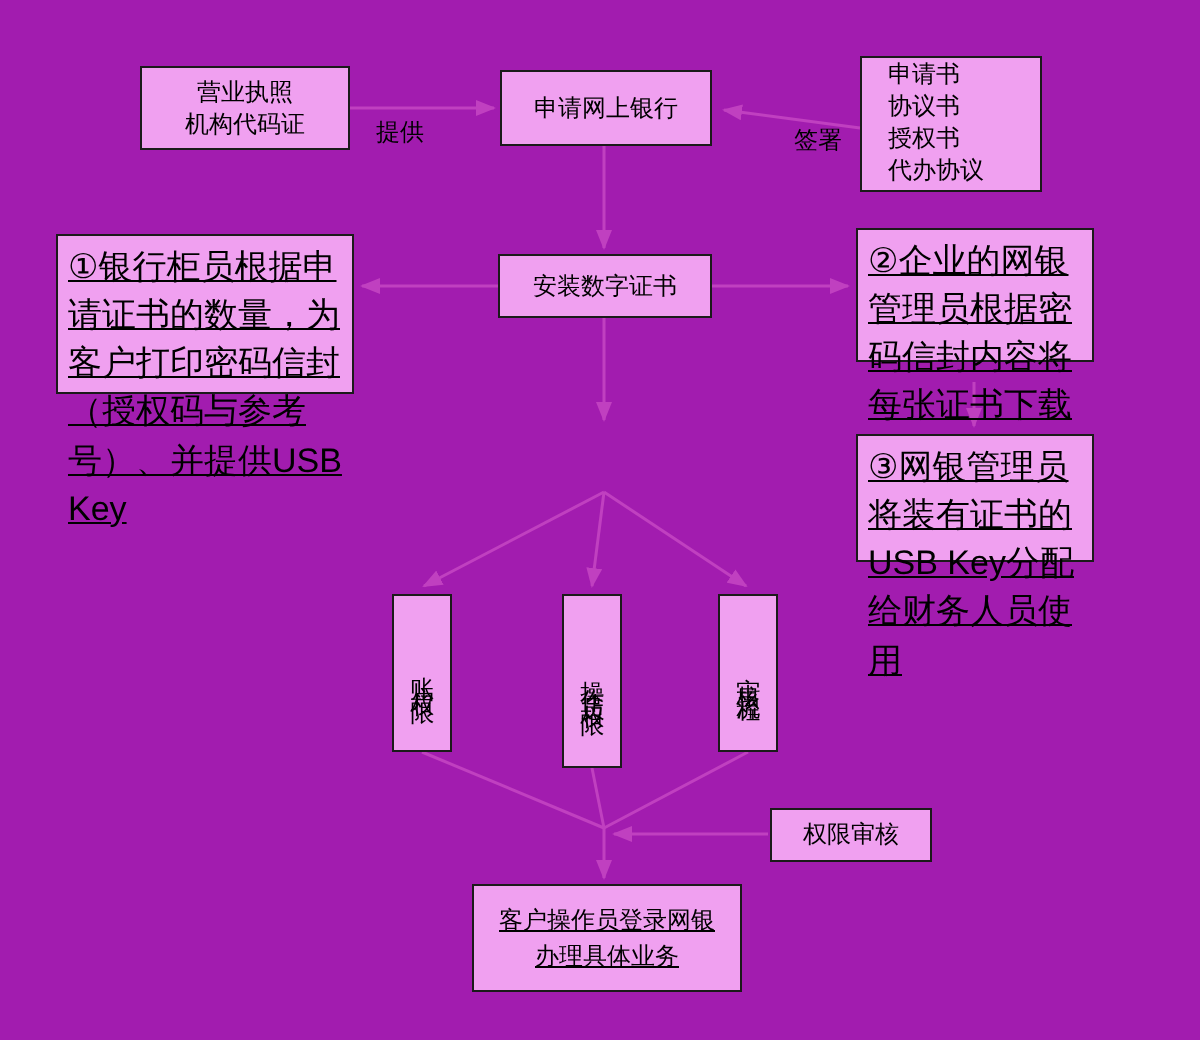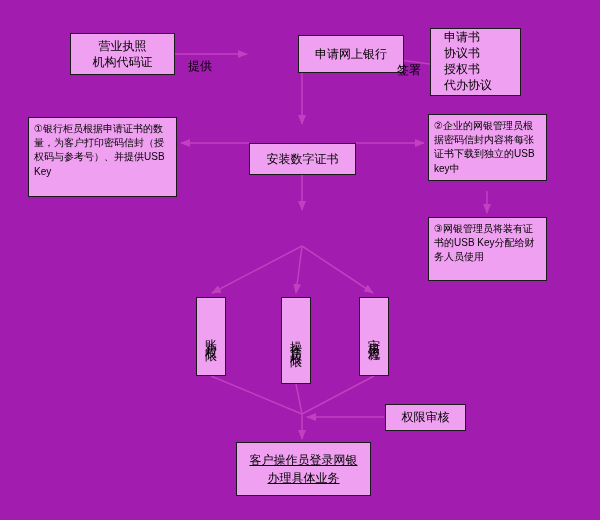--- a/index.html
+++ b/index.html
@@ -34,21 +34,22 @@
   .node .lbl {
     white-space: pre-line;
     text-align: center;
   }
   .node.doc-list { justify-content: flex-start; padding-left: 13px; }
   .node.doc-list .lbl { text-align: left; line-height: 1.32; }
   .node.note {
     align-items: flex-start;
     justify-content: flex-start;
     padding: 4px 5px;
-    font-size: 10px;
+    font-size: 17px;
+    text-decoration: underline;
   }
   .node.note .lbl {
     text-align: left;
     white-space: normal;
     line-height: 1.42;
     word-break: break-all;
   }
   .node.vnode .lbl {
     writing-mode: vertical-rl;
     text-orientation: upright;
@@ -91,39 +92,39 @@
       <line x1="302" y1="414" x2="302" y2="439" marker-end="url(#arr)"></line>
       <line x1="384" y1="417" x2="307" y2="417" marker-end="url(#arr)"></line>
     </g>
   </svg>
 
   <div class="node" style="left:70px; top:33px; width:105px; height:42px;">
     <span class="lbl">营业执照
 机构代码证</span>
   </div>
 
-  <div class="node" style="left:250px; top:35px; width:106px; height:38px;margin-left:48px;">
+  <div class="node" style="left:250px; top:35px; width:106px; height:38px;">
     <span class="lbl">申请网上银行</span>
   </div>
 
   <div class="node doc-list" style="left:430px; top:28px; width:91px; height:68px;">
     <span class="lbl">申请书
 协议书
 授权书
 代办协议</span>
   </div>
 
   <div class="edge-label" style="left:188px; top:58px;">提供</div>
   <div class="edge-label" style="left:376px; top:62px;margin-left:21px;">签署</div>
 
   <div class="node note" style="left:28px; top:117px; width:149px; height:80px;">
     <span class="lbl">①银行柜员根据申请证书的数量，为客户打印密码信封（授权码与参考号）、并提供USB Key</span>
   </div>
 
-  <div class="node" style="left:249px; top:127px; width:107px; height:32px;margin-top:16px;">
+  <div class="node" style="left:249px; top:127px; width:107px; height:32px;">
     <span class="lbl">安装数字证书</span>
   </div>
 
   <div class="node note" style="left:428px; top:114px; width:119px; height:67px;">
     <span class="lbl">②企业的网银管理员根据密码信封内容将每张证书下载到独立的USB key中</span>
   </div>
 
   <div class="node note" style="left:428px; top:217px; width:119px; height:64px;">
     <span class="lbl">③网银管理员将装有证书的USB Key分配给财务人员使用</span>
   </div>

